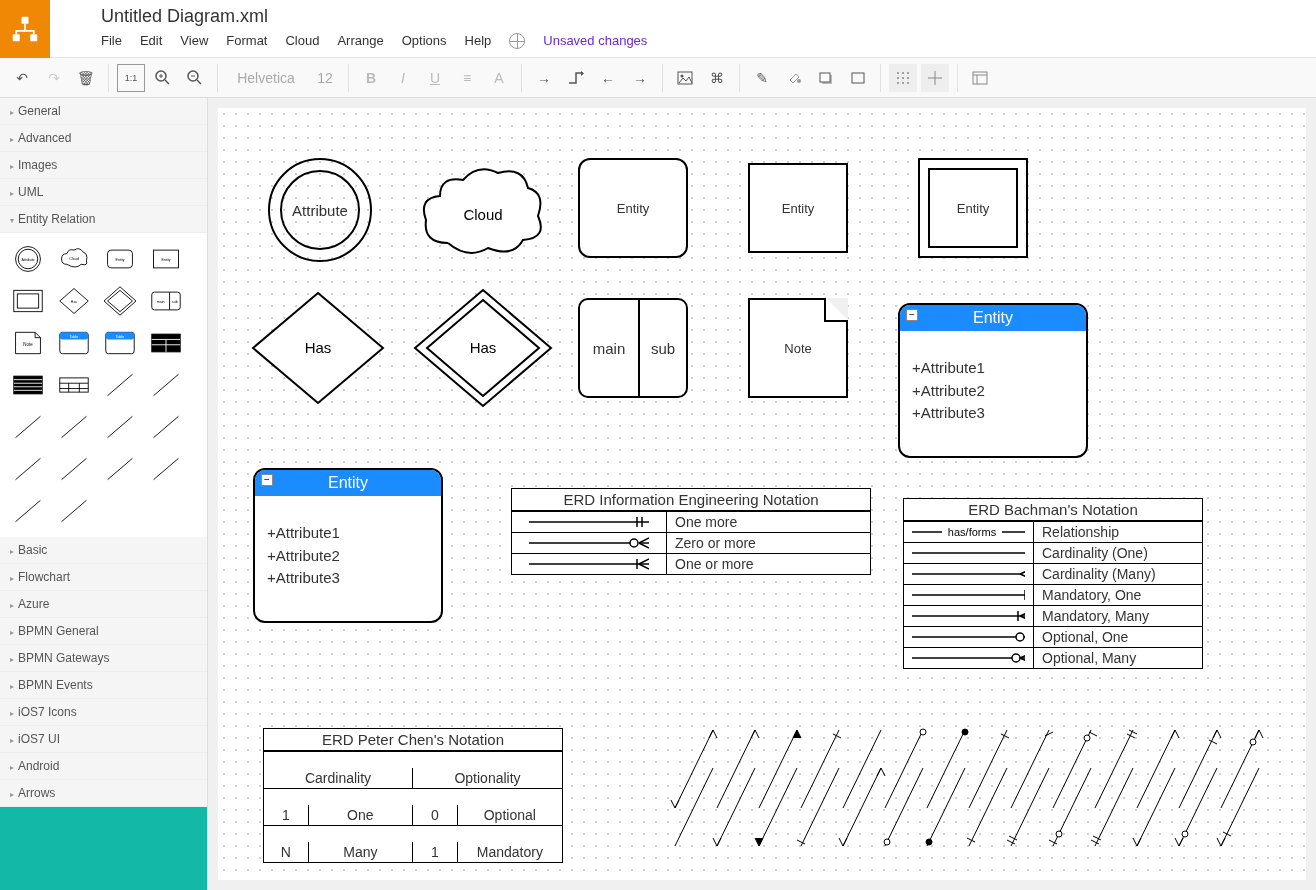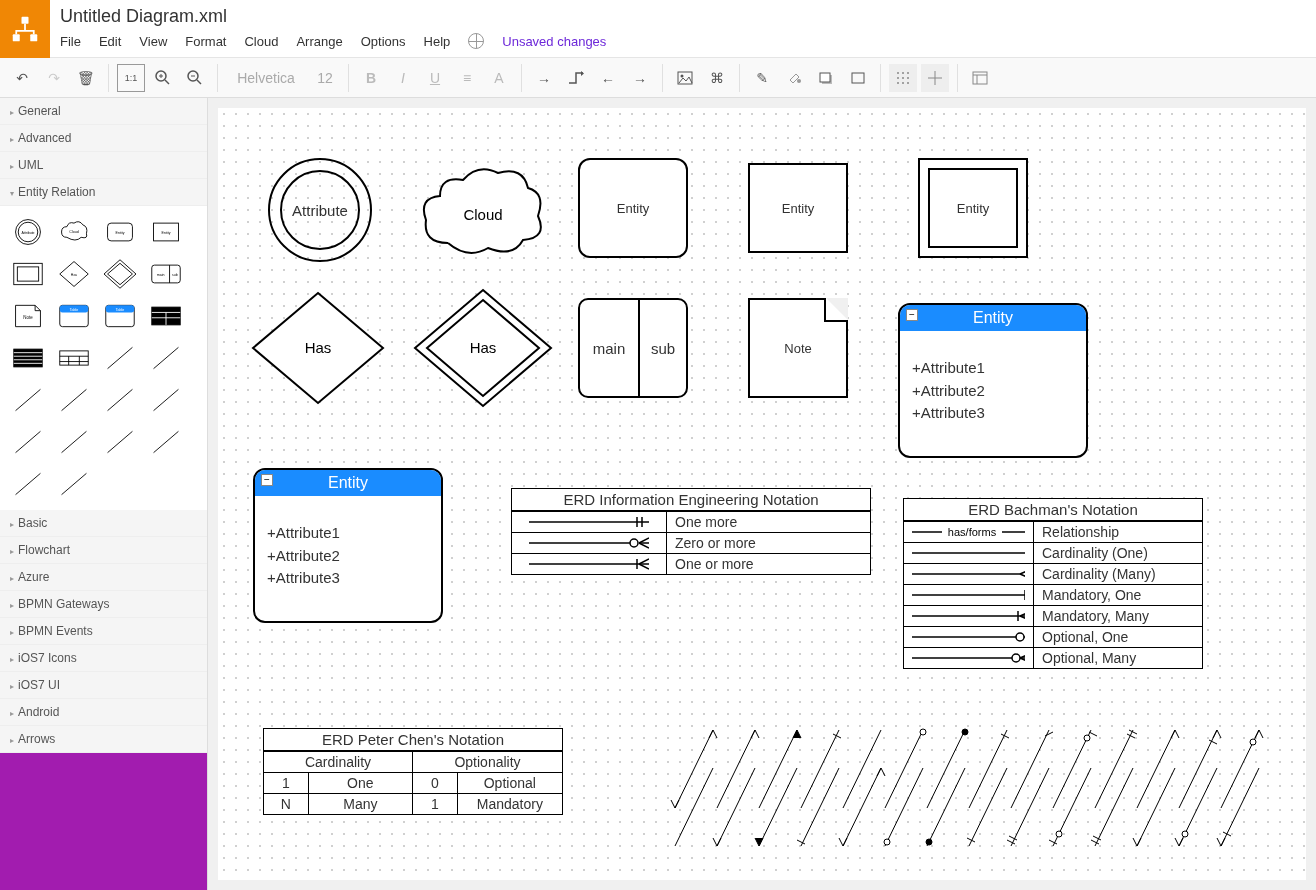--- a/index.html
+++ b/index.html
@@ -1,30 +1,30 @@
 <!DOCTYPE html>
 <html><head>
 <meta charset="utf-8">
 <style>
   * { box-sizing: border-box; }
   body { margin: 0; font-family: -apple-system, Helvetica, Arial, sans-serif; font-size: 13px; color: #333; background: #f0f0f0; overflow: hidden; width: 1316px; height: 890px; }
   .header { display: flex; align-items: flex-start; background: #fff; height: 58px; border-bottom: 1px solid #e5e5e5; }
   .logo { width: 50px; height: 58px; background: #f08705; display: flex; align-items: center; justify-content: center; }
   .logo svg { width: 28px; height: 28px; }
-  .header-right { flex: 1; }
+  .header-right { flex: 1; margin-left: 41px; }
   .title { font-size: 18px; padding: 6px 10px 2px 10px; }
-  .menubar { display: flex; gap: 18px; padding: 4px 10px; align-items: center; }
+  .menubar { display: flex; gap: 18px; padding: 4px 10px; align-items: flex-start; }
   .menubar span { cursor: pointer; }
   .unsaved { color: #6d28d9; }
   .toolbar { display: flex; align-items: center; height: 40px; background: #f9f9f9; border-bottom: 1px solid #ddd; padding: 0 8px; gap: 4px; }
   .tb-sep { width: 1px; height: 28px; background: #e0e0e0; margin: 0 4px; }
   .tb-btn { width: 28px; height: 28px; display: inline-flex; align-items: center; justify-content: center; cursor: pointer; color: #555; font-size: 14px; }
   .tb-btn.wide { width: auto; padding: 0 6px; color: #aaa; }
   .main { display: flex; height: calc(100% - 98px); }
-  .sidebar { width: 208px; background: #a21caf; border-right: 1px solid #ddd; display: flex; flex-direction: column; font-size: 12px; }
+  .sidebar { width: 208px; background: #14b8a6; border-right: 1px solid #ddd; display: flex; flex-direction: column; font-size: 12px; }
   .side-item { padding: 6px 10px; border-bottom: 1px solid #eee; cursor: pointer; color: #555; background: #f5f5f5; }
   .side-item::before { content: "▸"; font-size: 8px; color: #999; margin-right: 4px; }
   .side-item.open::before { content: "▾"; }
   .shapes-panel { flex: 0 0 auto; padding: 8px; background: #fff; }
   .shape-grid { display: grid; grid-template-columns: repeat(4, 40px); gap: 6px; justify-content: start; }
   .shape-thumb { width: 40px; height: 36px; display: flex; align-items: center; justify-content: center; cursor: pointer; }
   .shape-thumb svg { width: 36px; height: 32px; }
   .side-bottom { flex: 1; overflow: auto; }
   .canvas-wrap { flex: 1; position: relative; overflow: hidden; }
   .canvas { position: absolute; left: 10px; top: 10px; right: 10px; bottom: 10px; background: #fff; background-image: radial-gradient(#d0d0d0 1px, transparent 1px); background-size: 12px 12px; }
@@ -38,21 +38,21 @@
   .entity-table { border: 2px solid #000; border-radius: 12px; background: #fff; overflow: hidden; display: flex; flex-direction: column; }
   .entity-head { background: #1a8cff; color: #fff; text-align: center; padding: 4px; font-weight: normal; font-size: 16px; position: relative;}
   .entity-head::before { content: "−"; position: absolute; left: 6px; top: 4px; font-size: 10px; background: #fff; color: #000; width: 10px; height: 10px; line-height: 9px; border: 1px solid #888;}
   .entity-body { padding: 26px 12px; font-size: 15px; line-height: 1.5; flex:1;}
   .erd-table { position: absolute; background: #fff; border: 1px solid #000; }
   .erd-table .hd { text-align: center; font-size: 15px; border-bottom: 1px solid #000; padding: 2px; }
   .erd-row { display: flex; border-top: 1px solid #000; font-size: 14px; }
   .erd-row:first-of-type { border-top: none; }
   .erd-icon { width: 155px; border-right: 1px solid #000; display: flex; align-items: center; justify-content: center; padding: 2px 8px; }
   .erd-label { flex: 1; padding: 2px 8px; }
-  .tab-half { width: 50%; border-right: 1px solid #000; text-align: center; padding: 2px;}
+  .tab-half { width: 50%; border-right: 1px solid #000; text-align: center; padding: 2px; margin-top: 16px;}
   .tab-half:last-child { border-right: none; }
   .globe-icon { width: 16px; height: 16px; border: 1px solid #999; border-radius: 50%; display:inline-block; position:relative;}
   .globe-icon::before { content:""; position:absolute; left:0; right:0; top:50%; border-top:1px solid #999;}
   .globe-icon::after { content:""; position:absolute; top:0; bottom:0; left:50%; border-left:1px solid #999;}
   .note { position:absolute; background:#fff; border:2px solid #000; display:flex; align-items:center; justify-content:center;}
   .note::after { content:""; position:absolute; top:-2px; right:-2px; width:22px; height:22px; background:#fff; border-left:2px solid #000; border-bottom:2px solid #000; }
   .note::before { content:""; position:absolute; top:-2px; right:-2px; width:0; height:0; border-right:22px solid #f0f0f0; border-bottom:22px solid transparent; z-index:2;}
   .mainbox { border:2px solid #000; border-radius:10px; background:#fff; display:flex; align-items:stretch; }
   .mainbox .m { flex:1; display:flex; align-items:center; justify-content:center;}
   .mainbox .s { width:48px; border-left:2px solid #000; border-radius:0 10px 10px 0; display:flex; align-items:center; justify-content:center;}
@@ -185,20 +185,21 @@
         <line x1="1" y1="4" x2="15" y2="4" stroke="#888"></line>
         <line x1="5" y1="4" x2="5" y2="13" stroke="#888"></line>
       </svg>
     </span>
 </div>
 
 <div class="main">
   <div class="sidebar">
     <div class="side-item">General</div>
     <div class="side-item">Advanced</div>
+    <div class="side-item">Images</div>
     <div class="side-item">UML</div>
     <div class="side-item open">Entity Relation</div>
     <div class="shapes-panel">
       <div class="shape-grid">
         <div class="shape-thumb">
             <svg viewBox="0 0 40 36">
               <circle cx="20" cy="18" r="14" stroke="#000" fill="#fff"></circle>
               <circle cx="20" cy="18" r="11" stroke="#000" fill="#fff"></circle>
               <text x="20" y="20" font-size="4" text-anchor="middle">Attribute</text>
             </svg>
@@ -353,20 +354,21 @@
             <svg viewBox="0 0 40 36">
               <line x1="6" y1="30" x2="34" y2="6" stroke="#000"></line>
             </svg>
           </div>
       </div>
     </div>
     <div class="side-bottom">
       <div class="side-item">Basic</div>
       <div class="side-item">Flowchart</div>
       <div class="side-item">Azure</div>
+      <div class="side-item">BPMN General</div>
       <div class="side-item">BPMN Gateways</div>
       <div class="side-item">BPMN Events</div>
       <div class="side-item">iOS7 Icons</div>
       <div class="side-item">iOS7 UI</div>
       <div class="side-item">Android</div>
       <div class="side-item">Arrows</div>
     </div>
   </div>
 
   <div class="canvas-wrap">

